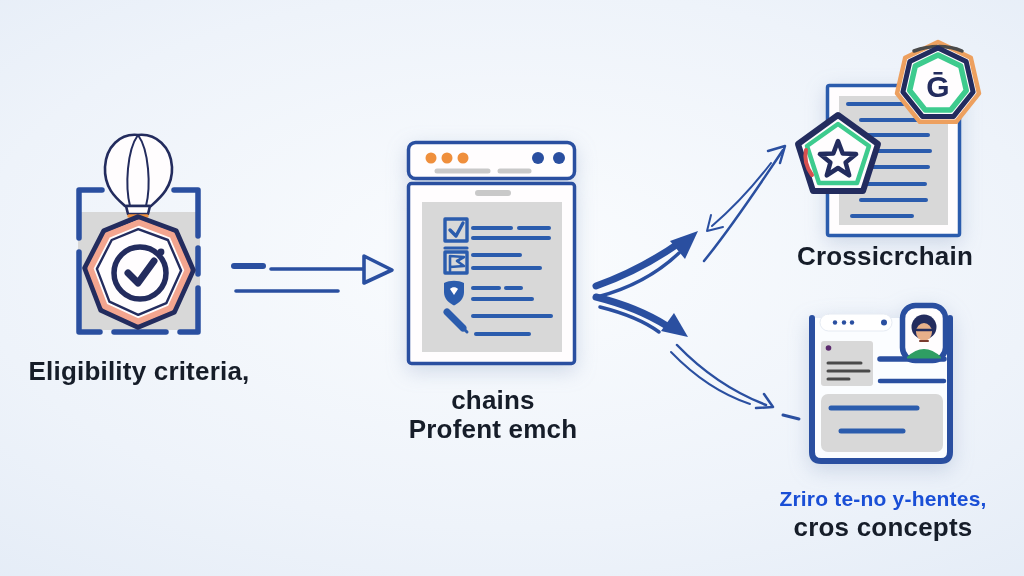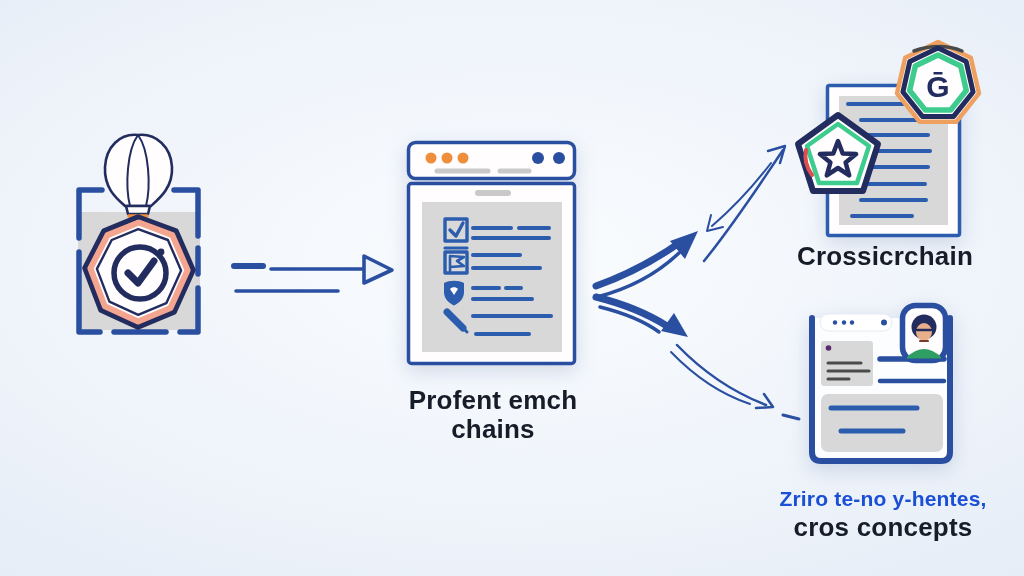--- a/index.html
+++ b/index.html
@@ -205,25 +205,26 @@
         <path d="M907,357 Q924,341 941,357 L941,358.5 H907 Z" class="fGd"></path>
         <circle cx="924" cy="327" r="12.5" class="fI"></circle>
         <ellipse cx="924" cy="332" rx="8" ry="9" class="fSk"></ellipse>
         <path d="M917,330 H931" class="fNone sI" stroke-width="2.5"></path>
         <path d="M920,341 H928" fill="none" stroke="#7a3b2e" stroke-width="2"></path>
       </g>
     </g>
   </svg>
 
   <div class="label t22" style="left:9px;top:357px;width:260px;">
+    <div>Eligibility criteria,</div>
   </div>
 
   <div class="label t22" style="left:398px;top:386px;width:190px;">
+    <div>chains</div>
     <div>Profent emch</div>
-    <div>chains</div>
   </div>
 
   <div class="label t22" style="left:790px;top:242px;width:190px;">
     <div>Crossicrchain</div>
   </div>
 
   <div class="label" style="left:763px;top:485px;width:240px;">
     <div class="blueline t21">Zriro te-no y-hentes,</div>
     <div class="t22">cros concepts</div>
   </div>

